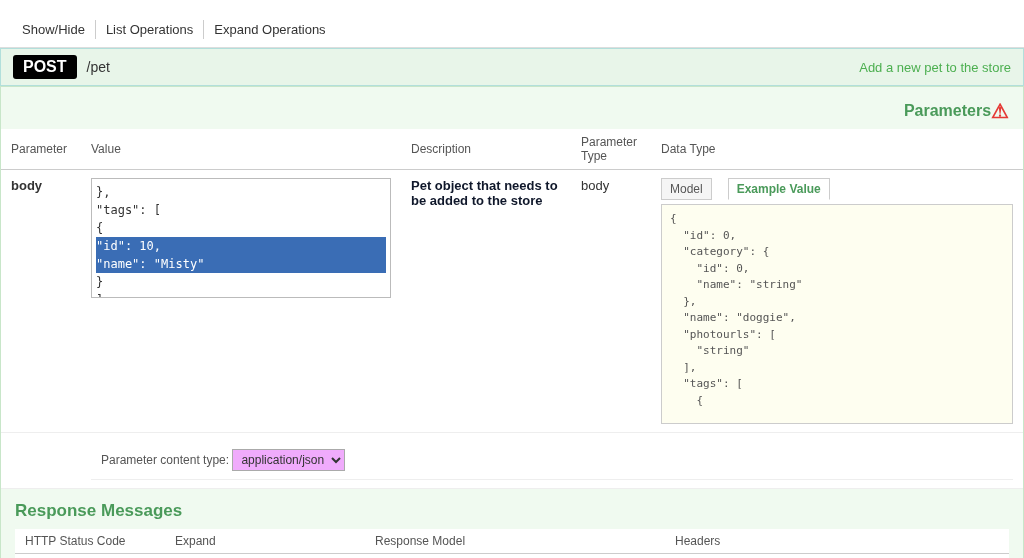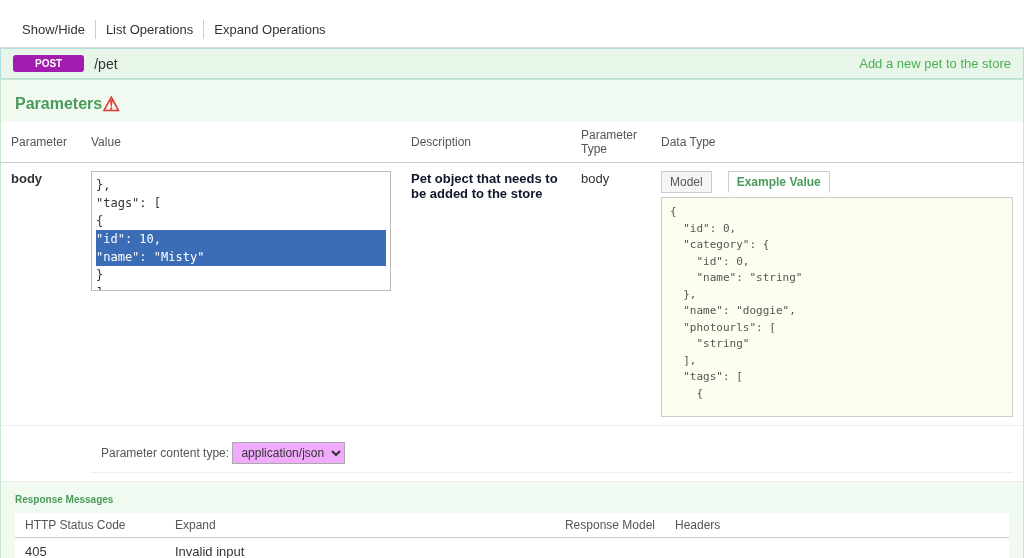--- a/index.html
+++ b/index.html
@@ -49,25 +49,25 @@
     .post-row {
       display: flex;
       align-items: center;
       justify-content: space-between;
       padding: 6px 12px;
       background: #e8f5e9;
       border: 1px solid #b2dfdb;
       margin: 0;
     }
     .post-badge {
-      background: #a21caf;
+      background: #000000;
       color: #fff;
       font-weight: bold;
-      font-size: 10px;
-      padding: 3px 22px;
+      font-size: 16px;
+      padding: 3px 10px;
       border-radius: 3px;
       margin-right: 10px;
     }
     .post-path {
       color: #333;
       font-size: 14px;
     }
     .post-description {
       color: #4CAF50;
       font-size: 13px;
@@ -81,21 +81,21 @@
     }
 
     
     .section-header {
       color: #4a9a5a;
       font-size: 16px;
       font-weight: bold;
       padding: 12px 14px 6px;
       display: flex;
       align-items: center;
-      justify-content: flex-start;
+      justify-content: flex-end;
     }
     .error-icon {
       color: #e53935;
       font-size: 20px;
     }
 
     
     .params-table {
       width: 100%;
       border-collapse: collapse;
@@ -210,21 +210,21 @@
       color: #555;
       line-height: 1.5;
     }
 
     
     .response-section {
       padding: 12px 14px 6px;
     }
     .response-section-title {
       color: #4a9a5a;
-      font-size: 10px;
+      font-size: 17px;
       font-weight: bold;
       margin-bottom: 8px;
     }
     .response-table {
       width: 100%;
       border-collapse: collapse;
       background: #fff;
     }
     .response-table th {
       text-align: left;
@@ -342,21 +342,21 @@
     </tbody>
   </table>
 
   <div class="response-section">
     <div class="response-section-title">Response Messages</div>
     <table class="response-table">
       <thead>
         <tr>
           <th style="width:150px;">HTTP Status Code</th>
           <th style="width:200px;">Expand</th>
-          <th style="width:300px;text-align:right;">Response Model</th>
+          <th style="width:300px;">Response Model</th>
           <th>Headers</th>
         </tr>
       </thead>
       <tbody>
         <tr>
           <td>405</td>
           <td>Invalid input</td>
           <td></td>
           <td></td>
         </tr>

